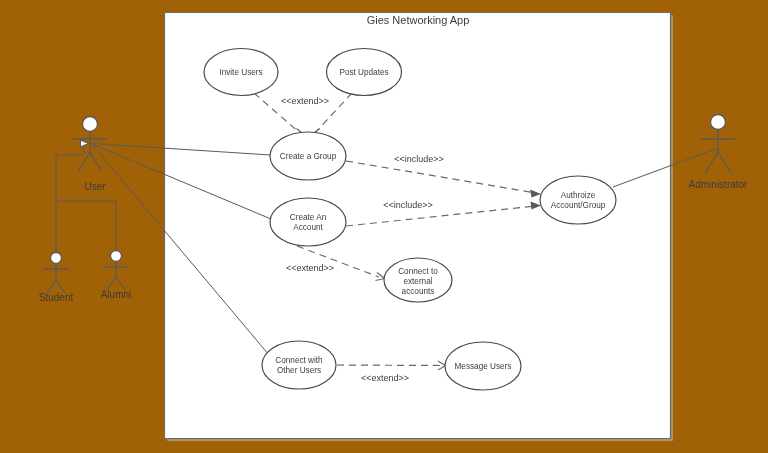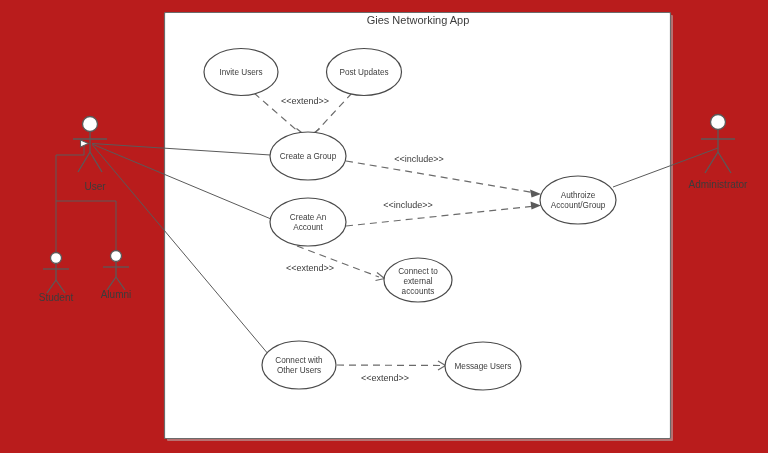--- a/index.html
+++ b/index.html
@@ -4,21 +4,21 @@
 <style>
   html, body {
     margin: 0;
     padding: 0;
     background: #ffffff;
   }
   #canvas {
     position: relative;
     width: 768px;
     height: 453px;
-    background: #b91c1c;
+    background: #a16207;
     font-family: "Liberation Sans", sans-serif;
     overflow: hidden;
   }
   svg.diagram {
     display: block;
     width: 768px;
     height: 453px;
   }
   .boundary-rect {
     fill: #ffffff;

